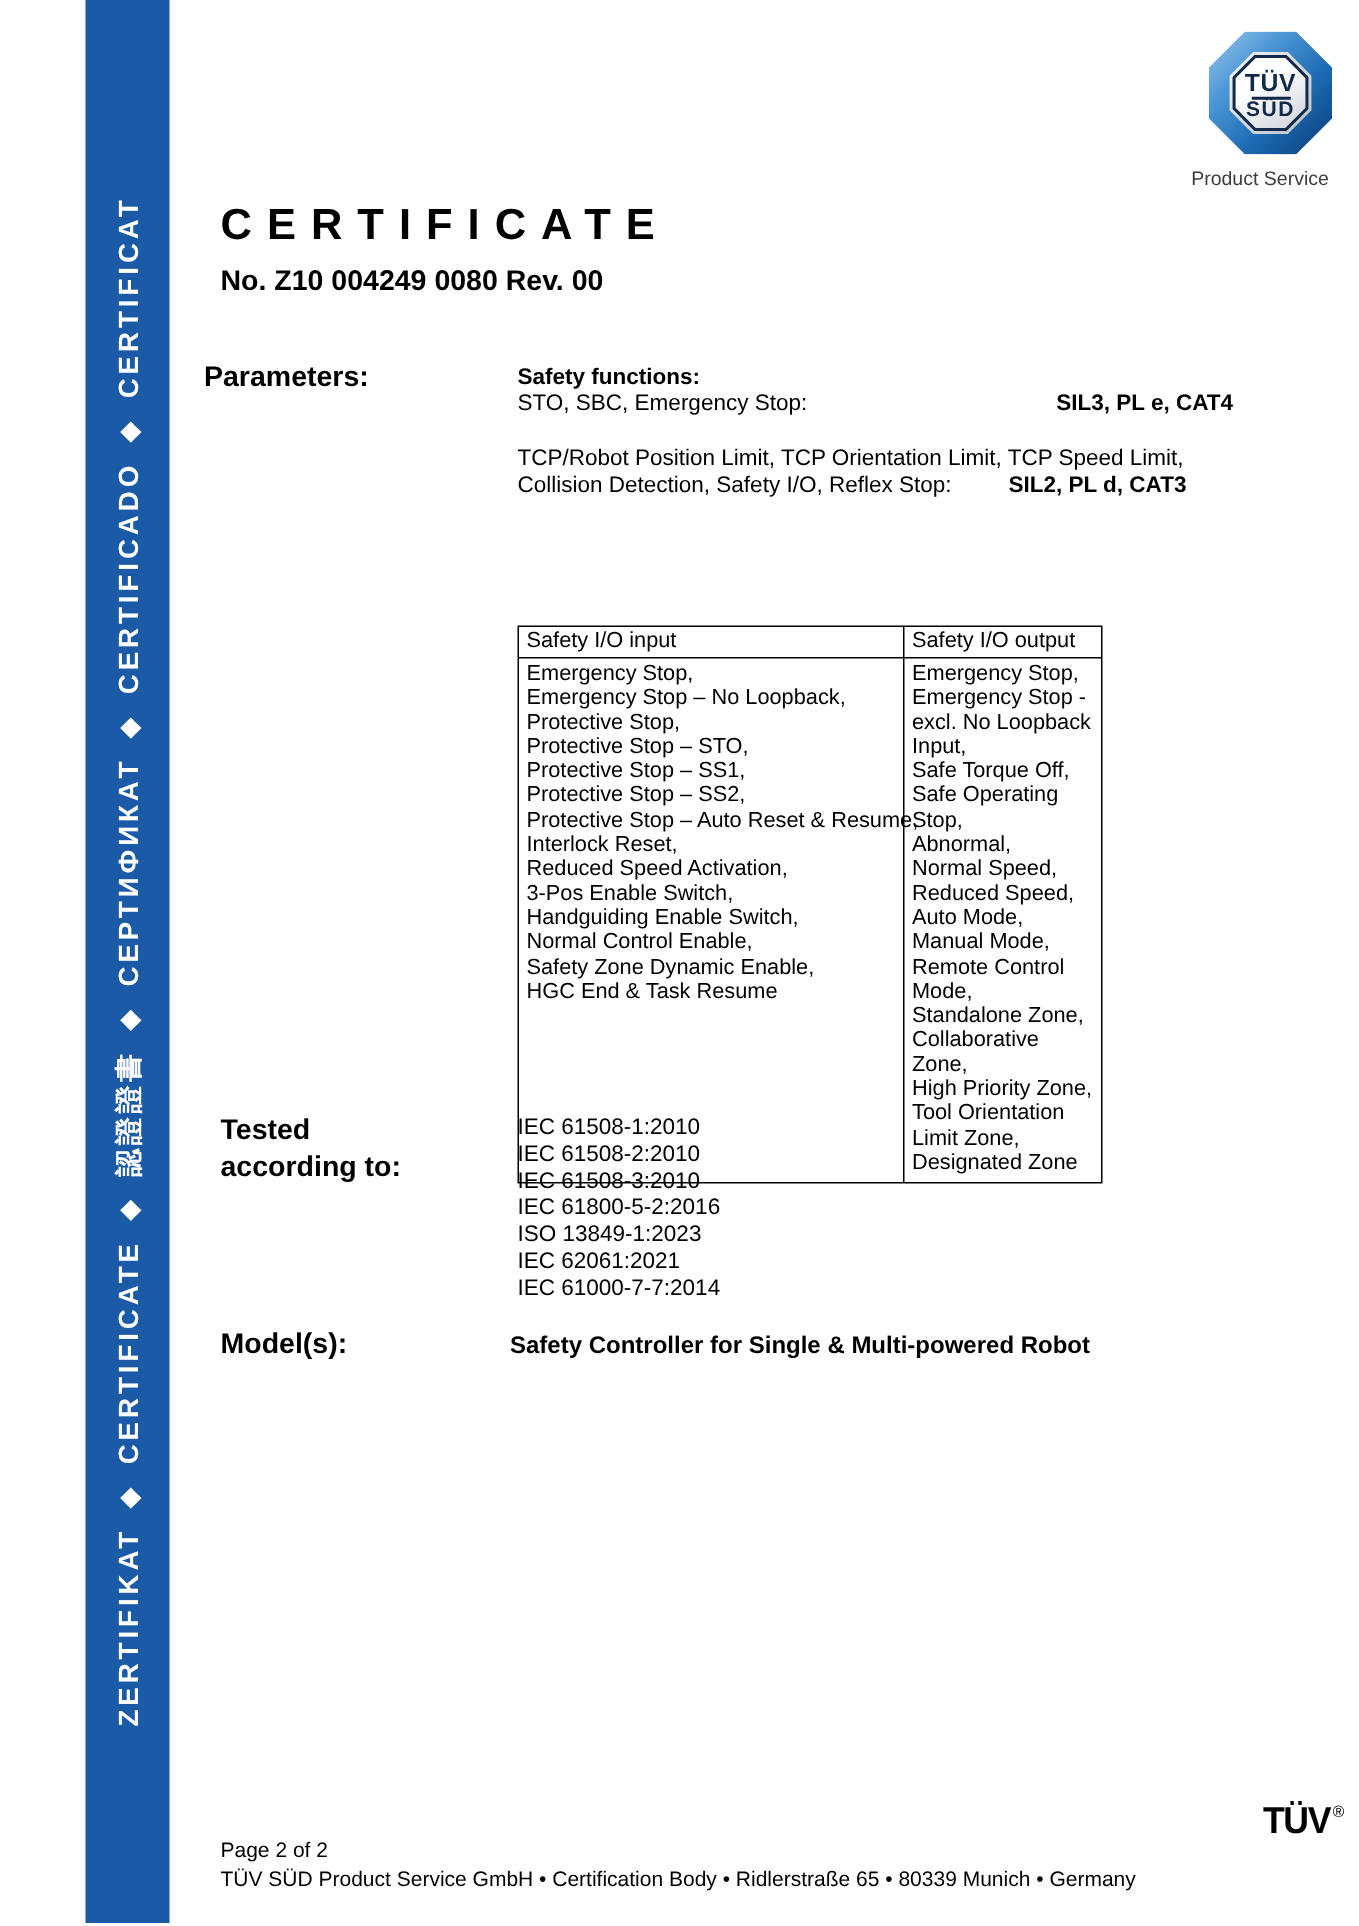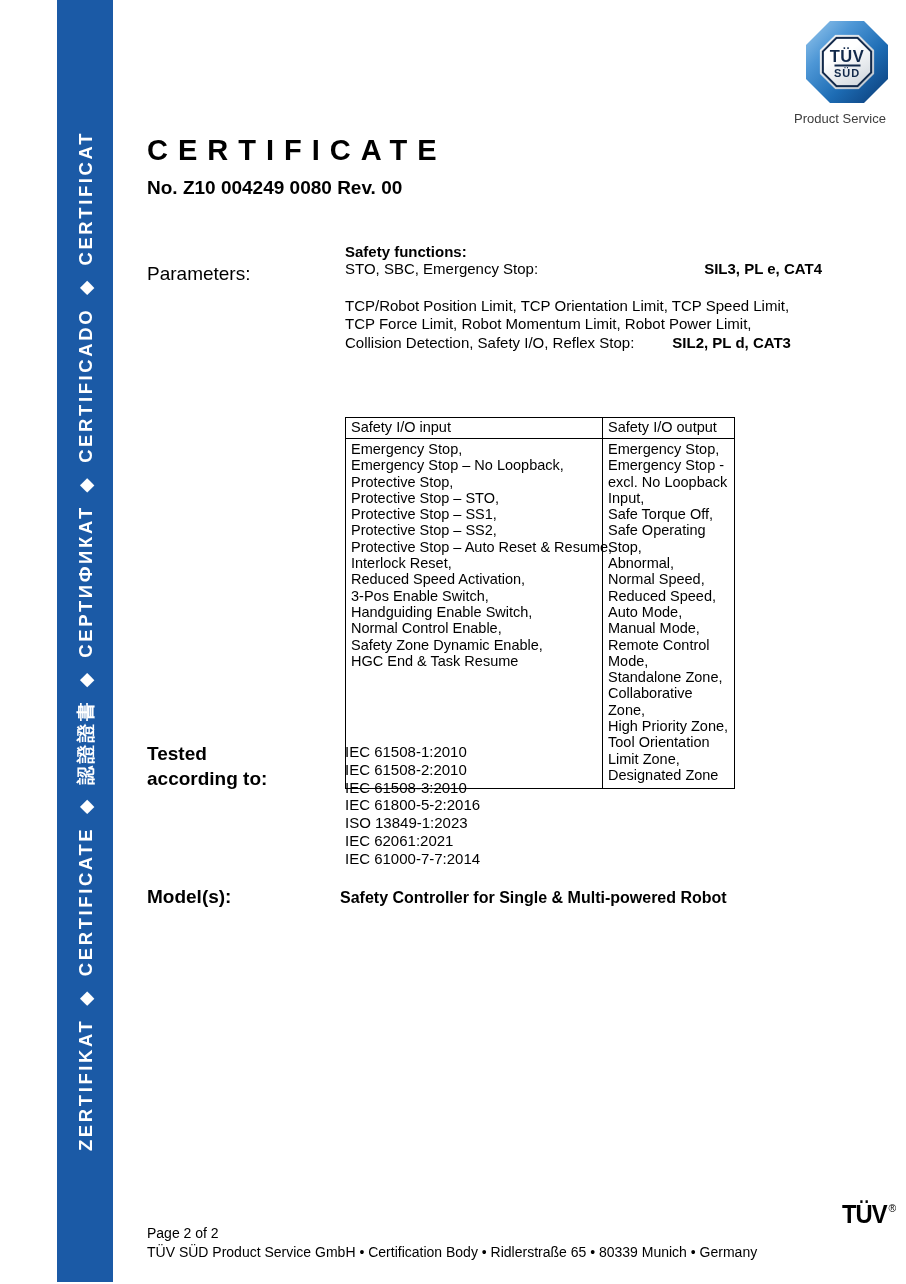--- a/index.html
+++ b/index.html
@@ -62,40 +62,40 @@
   .oct-face {
     position: absolute; left: 50%; top: 50%;
     width: 47px; height: 47px;
     transform: translate(-50%, -50%);
     background: linear-gradient(150deg, #ffffff 35%, #ccd3da 100%);
     display: flex; flex-direction: column;
     align-items: center; justify-content: center;
   }
   .logo-tuv { font-size: 16.5px; font-weight: bold; color: #12294a; letter-spacing: 0.5px; line-height: 16px; }
   .logo-rule { width: 26px; height: 2px; background: #12294a; margin: 1px 0 2px; }
-  .logo-sud { font-size: 11px; font-weight: bold; color: #12294a; letter-spacing: 1px; line-height: 9px; }
+  .logo-sud { font-size: 14px; font-weight: bold; color: #12294a; letter-spacing: 1px; line-height: 9px; }
   .logo-caption {
     position: absolute; left: 788px; top: 111px; width: 104px;
     font-size: 13px; color: #3c3c3c; text-align: center; white-space: nowrap;
   }
 
   
   .doc-title {
     position: absolute; left: 147px; top: 134px;
     font-size: 29px; font-weight: bold; letter-spacing: 10px; white-space: nowrap;
   }
   .cert-no {
     position: absolute; left: 147px; top: 177px;
     font-size: 19px; font-weight: bold;
   }
 
   
   .param-label {
-    position: absolute; left: 147px; top: 241px;
-    font-size: 19px; font-weight: normal; margin-top: 22px;
+    position: absolute; left: 136px; top: 241px;
+    font-size: 19px; font-weight: bold;
   }
   .param-col {
     position: absolute; left: 345px; top: 243px; width: 477px;
     font-size: 15px; line-height: 17px;
   }
   .suitable-line { margin-bottom: 20px; }
   .sf-heading { font-weight: bold; }
   .sf-row1 { display: flex; justify-content: space-between; }
   .rating { font-weight: bold; }
   .sf-par { margin-top: 20px; line-height: 18.4px; }
@@ -179,21 +179,20 @@
 
   <div class="param-label">Parameters:</div>
   <div class="param-col">
     <div class="sf-heading">Safety functions:</div>
     <div class="sf-row1">
       <span>STO, SBC, Emergency Stop:</span>
       <span class="rating">SIL3, PL e, CAT4</span>
     </div>
     <div class="sf-par">
       <div>TCP/Robot Position Limit, TCP Orientation Limit, TCP Speed Limit,</div>
-      <div>TCP Force Limit, Robot Momentum Limit, Robot Power Limit,</div>
       <div class="sf-par-last">
         <span>Collision Detection, Safety I/O, Reflex Stop:</span>
         <span class="rating">SIL2, PL d, CAT3</span>
       </div>
     </div>
   </div>
 
   <div class="io-table">
     <div class="io-th col-div">Safety I/O input</div>
     <div class="io-th">Safety I/O output</div>

